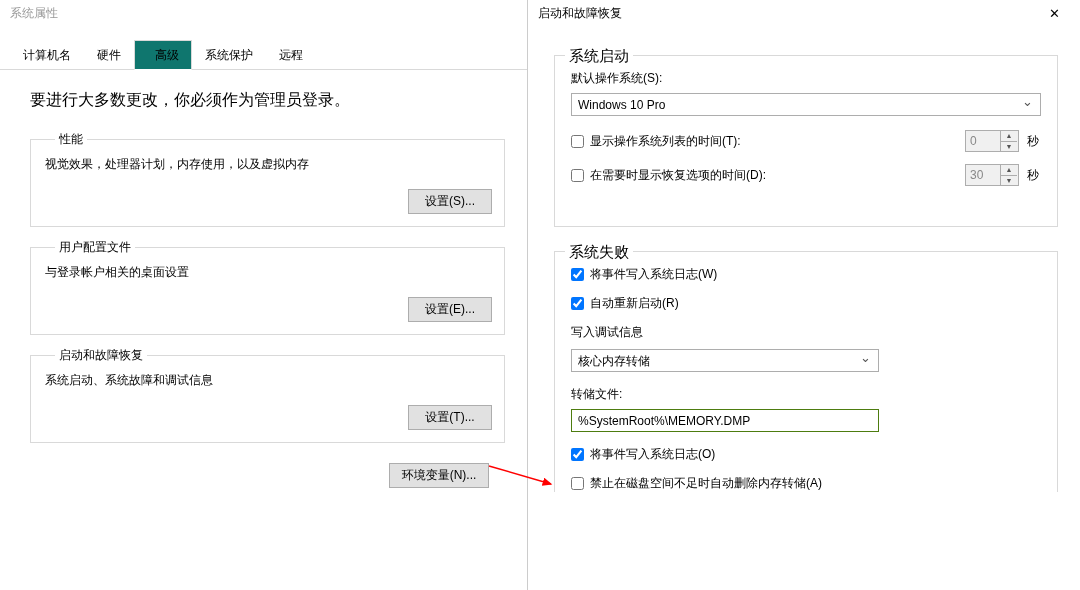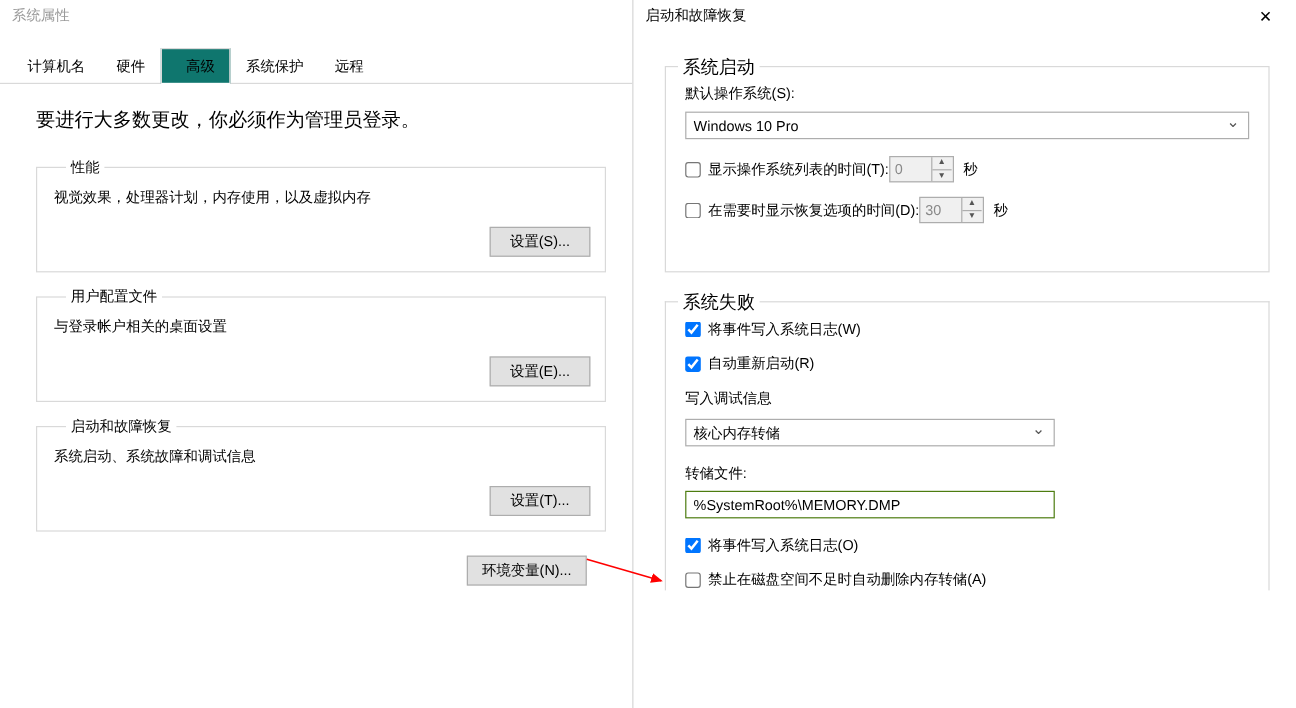--- a/index.html
+++ b/index.html
@@ -158,21 +158,21 @@
     font-size: 13px;
     color: #555;
     pointer-events: none;
   }
   .chk-row {
     display: flex;
     align-items: center;
     margin-bottom: 12px;
     font-size: 12px;
   }
-  .chk-row.gap-spinner { }
+  .chk-row.gap-spinner { justify-content: space-between; }
   .chk-label { display: flex; align-items: center; gap: 6px; }
   .chk {
     width: 13px;
     height: 13px;
     margin: 0;
   }
   .spinner-block {
     display: flex;
     align-items: center;
     gap: 8px;

